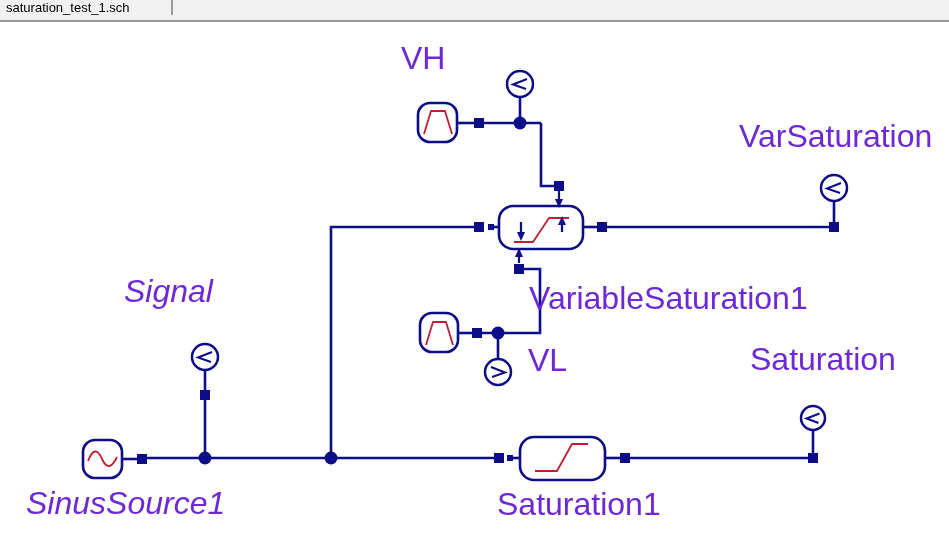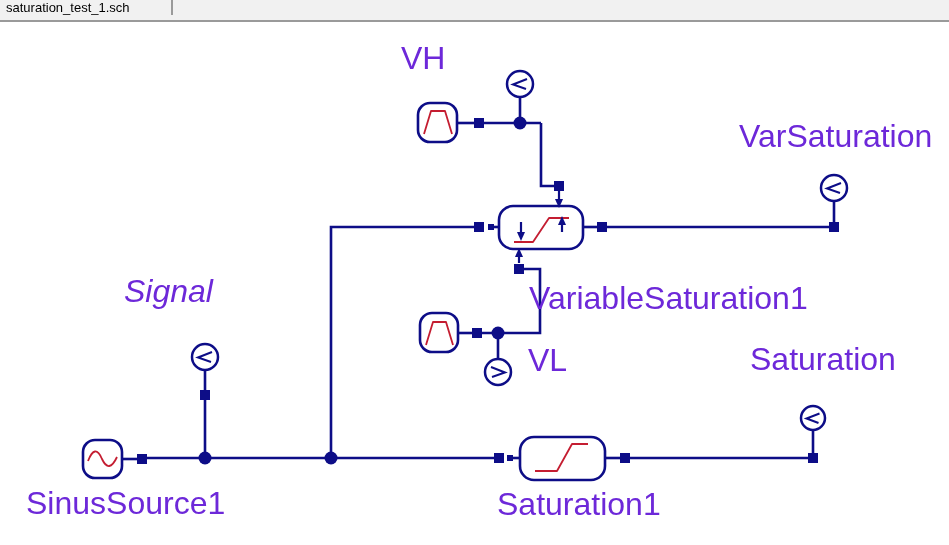--- a/index.html
+++ b/index.html
@@ -159,20 +159,20 @@
       <circle class="junction" cx="331" cy="458" r="6.5"></circle>
     </g>
   </svg>
 
   <div class="slabel" style="left:401px;top:42px;">VH</div>
   <div class="slabel" style="left:739px;top:120px;">VarSaturation</div>
   <div class="slabel" style="left:124px;top:275px;font-style:italic;">Signal</div>
   <div class="slabel" style="left:529px;top:282px;">VariableSaturation1</div>
   <div class="slabel" style="left:528px;top:344px;">VL</div>
   <div class="slabel" style="left:736px;top:343px;margin-left:14px;">Saturation</div>
-  <div class="slabel" style="left:26px;top:487px;">SinusSource1</div>
+  <div class="slabel" style="left:26px;top:487px;font-style:italic;">SinusSource1</div>
   <div class="slabel" style="left:497px;top:488px;">Saturation1</div>
 
   <div class="tabbar">
     <div class="tab">saturation_test_1.sch</div>
   </div>
 
 </div>
 
 </body></html>

